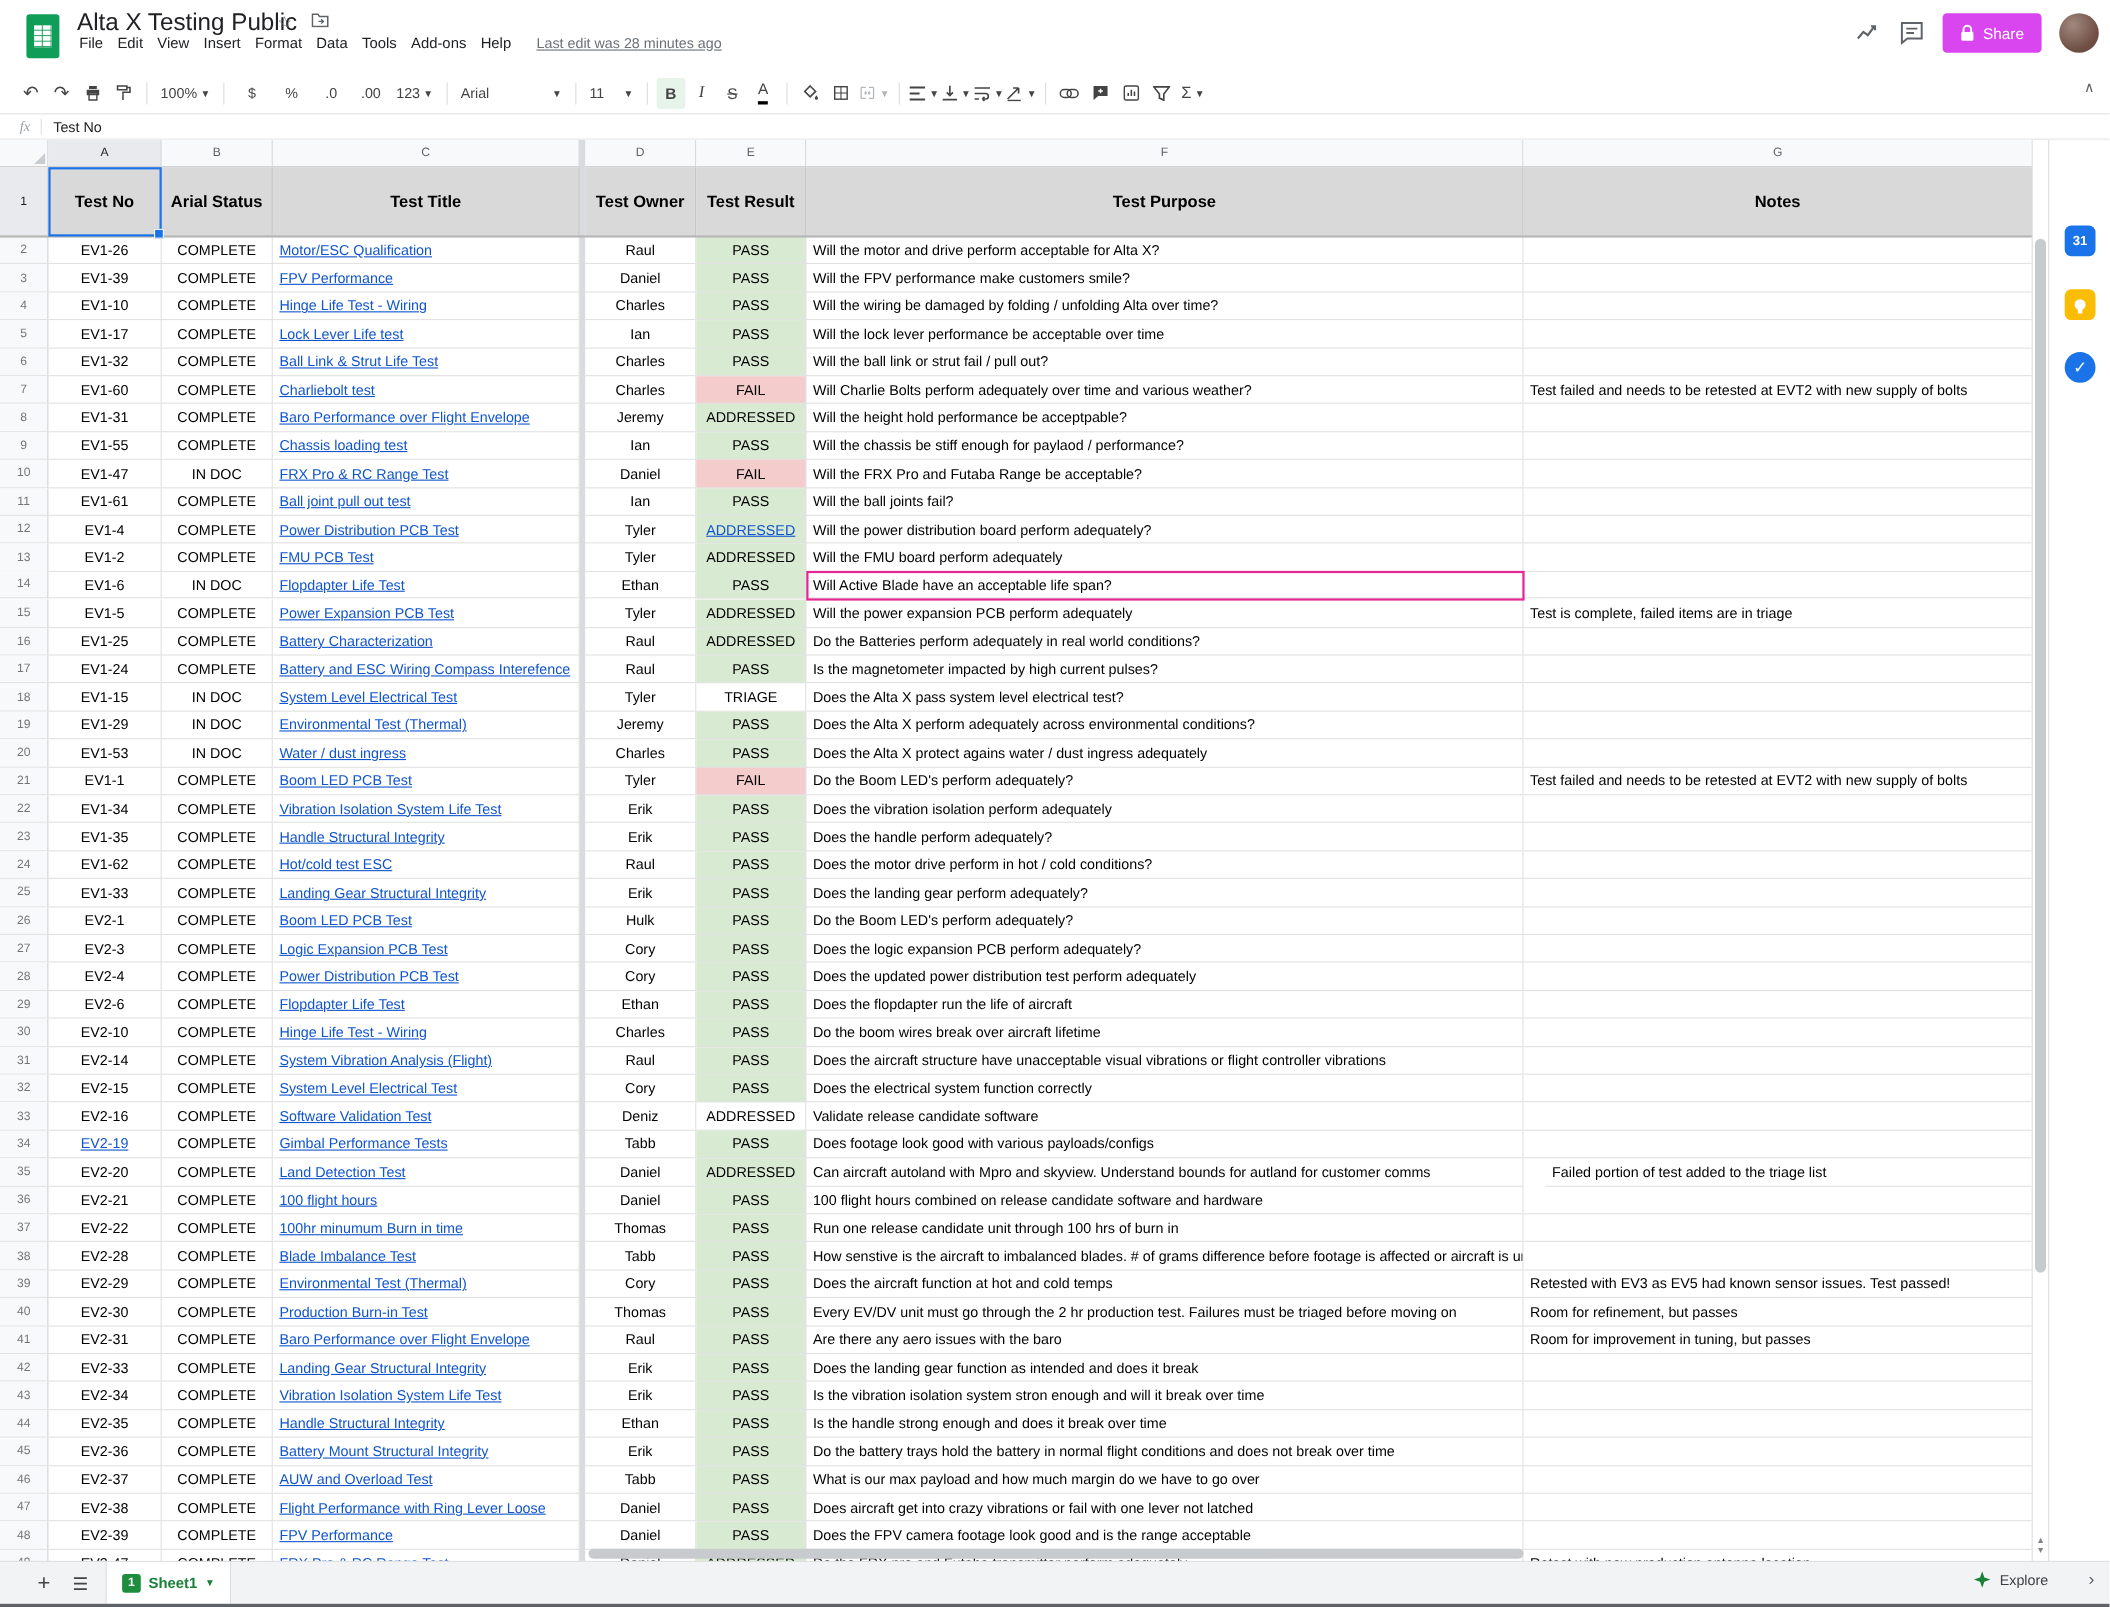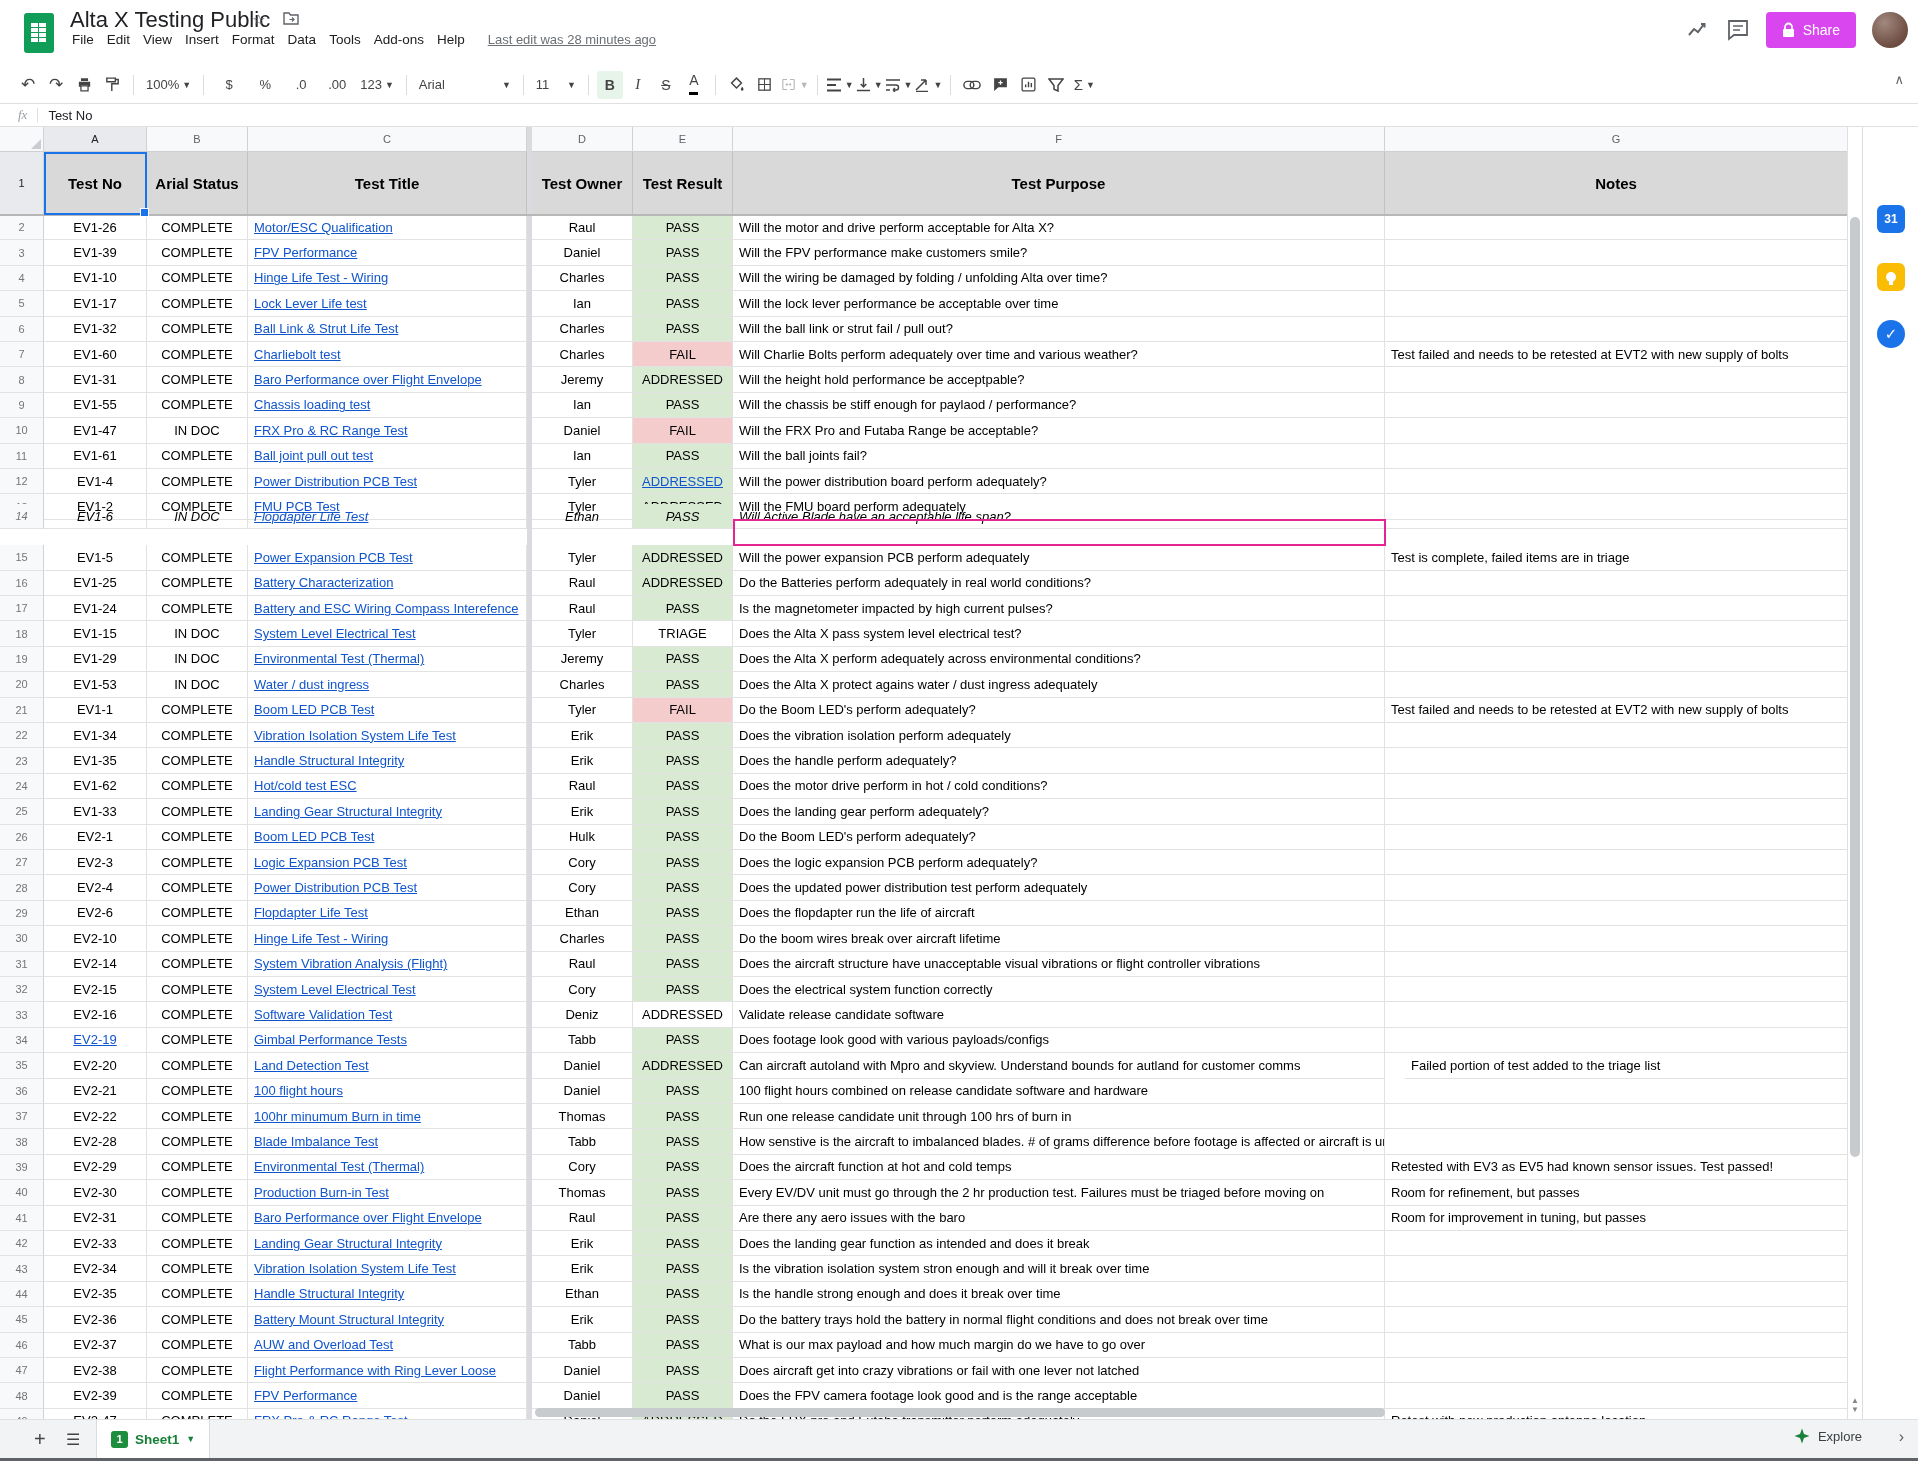--- a/index.html
+++ b/index.html
@@ -410,21 +410,21 @@
         <div class="row" style="top: 367.4px; height: 25.4px;">
           <div class="cell gut" style="left: 0px; width: 44px;">13</div>
           <div class="cell ctr" style="left: 44px; width: 103px;">EV1-2</div>
           <div class="cell ctr" style="left: 147px; width: 101px;">COMPLETE</div>
           <div class="cell lft lk" style="left: 248px; width: 279px;">FMU PCB Test</div>
           <div class="cell ctr" style="left: 532px; width: 101px;">Tyler</div>
           <div class="cell ctr bg-pass" style="left: 633px; width: 100px;">ADDRESSED</div>
           <div class="cell lft" style="left: 733px; width: 652px;">Will the FMU board perform adequately</div>
           <div class="cell lft" style="left: 1385px; width: 463px;"></div>
         </div>
-        <div class="row" style="top: 377px; height: 25.4px; font-style: italic;">
+        <div class="row" style="top: 392px; height: 25.4px;">
           <div class="cell gut" style="left: 0px; width: 44px;">14</div>
           <div class="cell ctr" style="left: 44px; width: 103px;">EV1-6</div>
           <div class="cell ctr" style="left: 147px; width: 101px;">IN DOC</div>
           <div class="cell lft lk" style="left: 248px; width: 279px;">Flopdapter Life Test</div>
           <div class="cell ctr" style="left: 532px; width: 101px;">Ethan</div>
           <div class="cell ctr bg-pass" style="left: 633px; width: 100px;">PASS</div>
           <div class="cell lft" style="left: 733px; width: 652px;">Will Active Blade have an acceptable life span?</div>
           <div class="cell lft" style="left: 1385px; width: 463px;"></div>
         </div>
         <div class="row" style="top: 418.2px; height: 25.4px;">

